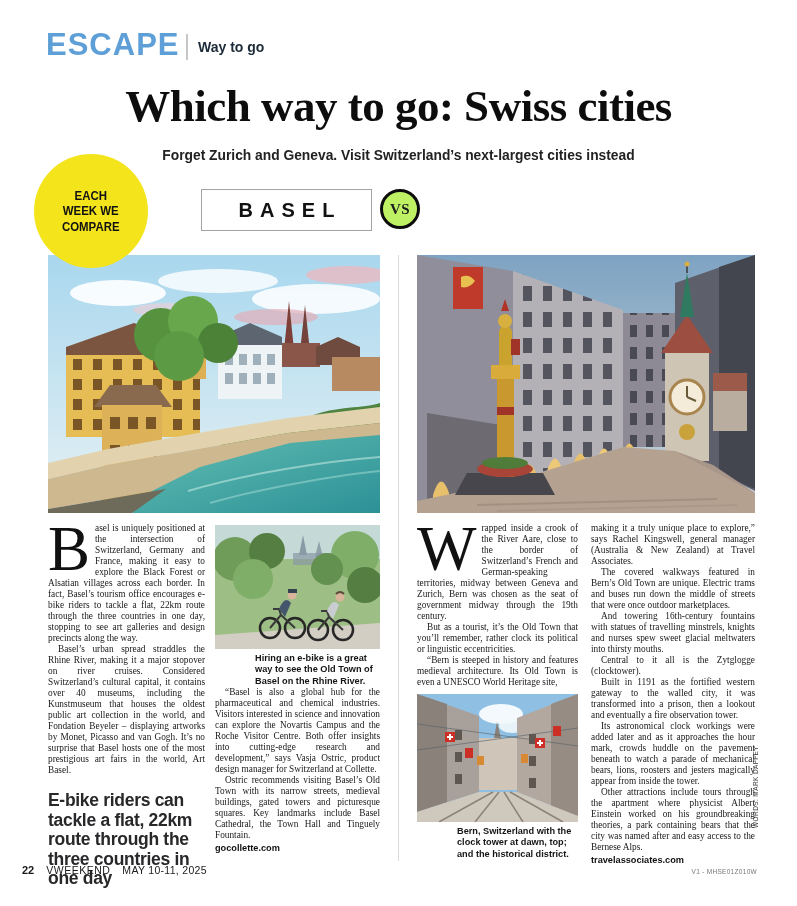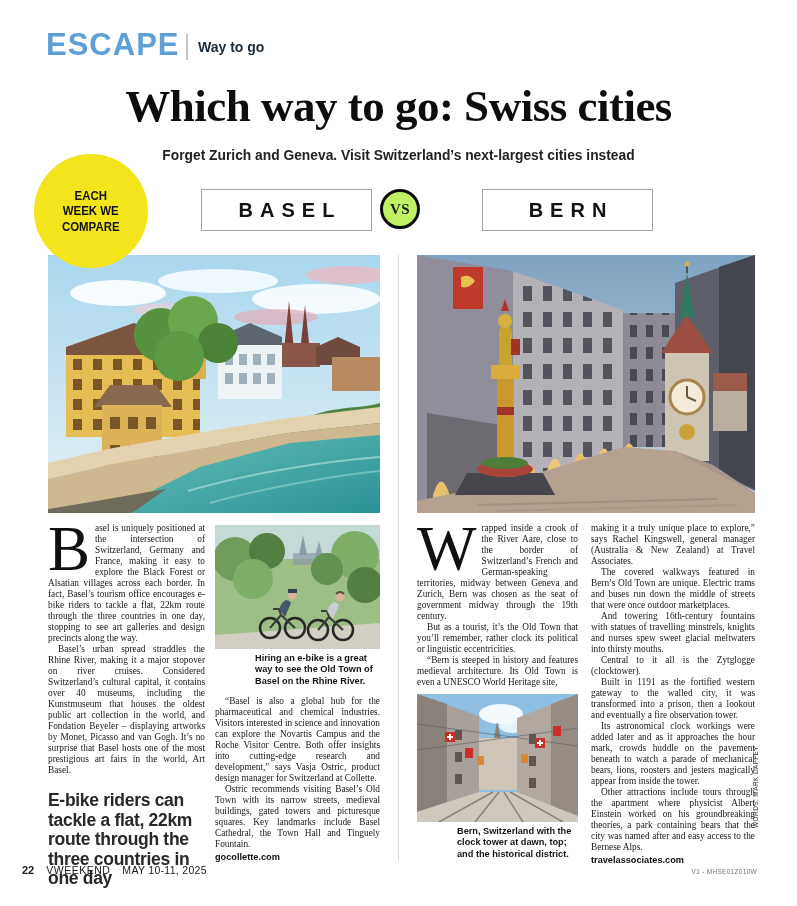--- a/index.html
+++ b/index.html
@@ -55,21 +55,21 @@
   .body-text p { font-size:9.3px; line-height:11px; text-align:justify; color:#181818; }
   .body-text p + p { text-indent:10px; }
   p.indent { text-indent:10px; }
   .dropcap { float:left; font-size:63px; line-height:48px; padding:2px 5px 0 0; color:#111; }
 
   .pull-quote { margin-top:15px; font-family:"Liberation Sans",sans-serif; font-weight:bold;
     font-size:17.5px; line-height:19.5px; letter-spacing:-0.3px; color:#28282a; text-align:left; }
 
   .caption { margin-top:4px; font-family:"Liberation Sans",sans-serif; font-weight:bold;
     font-size:9.2px; line-height:11.4px; color:#151515;margin-left:40px; }
-  .after-caption { margin-top:9px; }
+  .after-caption { }
   .inline-photo { margin-top:2px; }
   .weblink { margin-top:2px; font-family:"Liberation Sans",sans-serif; font-weight:bold;
     font-size:9.2px; color:#111; }
 
   
   .words-credit { left:752px; top:746px; width:12px; height:100px; }
   .words-credit span { writing-mode:vertical-rl; transform:rotate(180deg);
     font-family:"Liberation Sans",sans-serif; font-size:6.5px; letter-spacing:0.4px;
     color:#3a3a3a; white-space:nowrap; display:inline-block; }
   .footer-left { left:22px; top:864px; display:flex; align-items:baseline; gap:12px;
@@ -98,23 +98,20 @@
       <div>WEEK WE</div>
       <div>COMPARE</div>
     </div>
   </div>
 
   <div class="abs vbox vbox-basel">
     <span>BASEL</span>
   </div>
   <div class="abs vs-roundel">
     <span>VS</span>
-  </div>
-  <div class="abs vbox vbox-bern">
-    <span>BERN</span>
   </div>
 
   <figure class="abs photo photo-basel">
     <svg viewBox="0 0 332 258" width="332" height="258" preserveAspectRatio="none">
       <defs>
         <linearGradient id="bsky" x1="0" y1="0" x2="0" y2="1">
           <stop offset="0" stop-color="#a9d7ee"></stop>
             <stop offset="1" stop-color="#e6f1f4"></stop>
         </linearGradient>
         <linearGradient id="briver" x1="0" y1="0" x2="1" y2="1">

